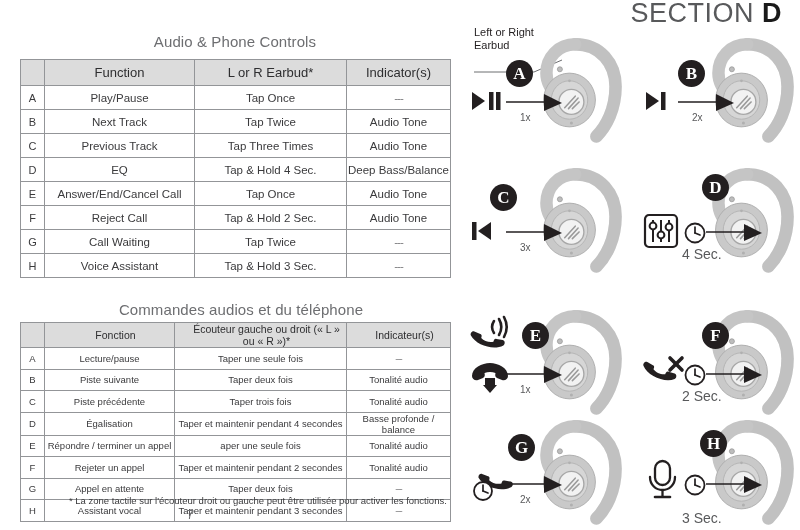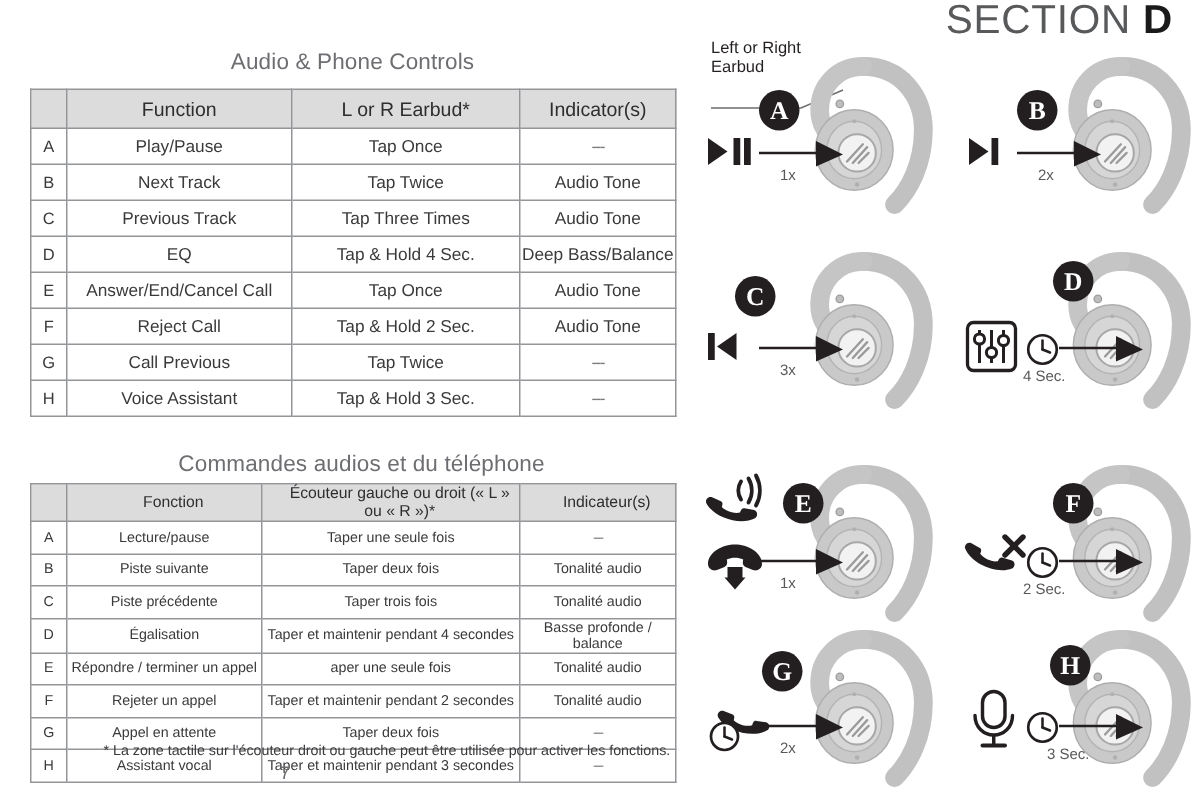--- a/index.html
+++ b/index.html
@@ -83,21 +83,21 @@
     width:27px;height:27px;border-radius:50%;
     background:#231f20;color:#fff;
     font-size:17px;font-weight:700;
     display:flex;align-items:center;justify-content:center;
     font-family:"Liberation Serif", serif;
     z-index:5;
   }
   .cnt{
     position:absolute;font-size:10px;color:#58595b;
   }
-  .secs{position:absolute;font-size:10px;color:#58595b;white-space:nowrap;}
+  .secs{position:absolute;font-size:14px;color:#58595b;white-space:nowrap;}
   .callout{
     position:absolute;left:4px;top:26px;
     font-size:11px;line-height:1.22;color:#231f20;
     white-space:pre-line;
   }
   svg{display:block;overflow:visible;}
 </style>
 </head>
 <body>
 
@@ -159,21 +159,21 @@
             <td>Audio Tone</td>
           </tr>
           <tr>
             <td class="k">F</td>
             <td>Reject Call</td>
             <td>Tap &amp; Hold 2 Sec.</td>
             <td>Audio Tone</td>
           </tr>
           <tr>
             <td class="k">G</td>
-            <td>Call Previous</td>
+            <td>Call Waiting</td>
             <td>Tap Twice</td>
             <td><span class="dash">---</span></td>
           </tr>
           <tr>
             <td class="k">H</td>
             <td>Voice Assistant</td>
             <td>Tap &amp; Hold 3 Sec.</td>
             <td><span class="dash">---</span></td>
           </tr>
         </tbody>
@@ -369,21 +369,21 @@
           <svg class="bud" viewBox="0 0 100 115">
             <use href="#earbud-art"></use>
           </svg>
           <div class="badge" style="left: 58px; top: 18px;">H</div>
           <svg width="30" height="40" viewBox="0 0 30 40" style="position: absolute; left: 6px; top: 48px;">
             <use href="#ico-microphone"></use>
           </svg>
           <svg width="22" height="22" viewBox="0 0 22 22" style="position: absolute; left: 42px; top: 62px;">
             <use href="#ico-clock"></use>
           </svg>
-          <div class="secs" style="left: 40px; top: 86px; margin-left: 16px;">3 Sec.</div>
+          <div class="secs" style="left: 40px; top: 98px;">3 Sec.</div>
           <svg width="60" height="18" viewBox="0 0 60 18" style="position: absolute; left: 64px; top: 64px;">
             <use href="#ico-arrow"></use>
           </svg>
         </div>
       </div>
   </div>
 </div>
 
 <svg width="0" height="0" style="position:absolute">
     <defs>

